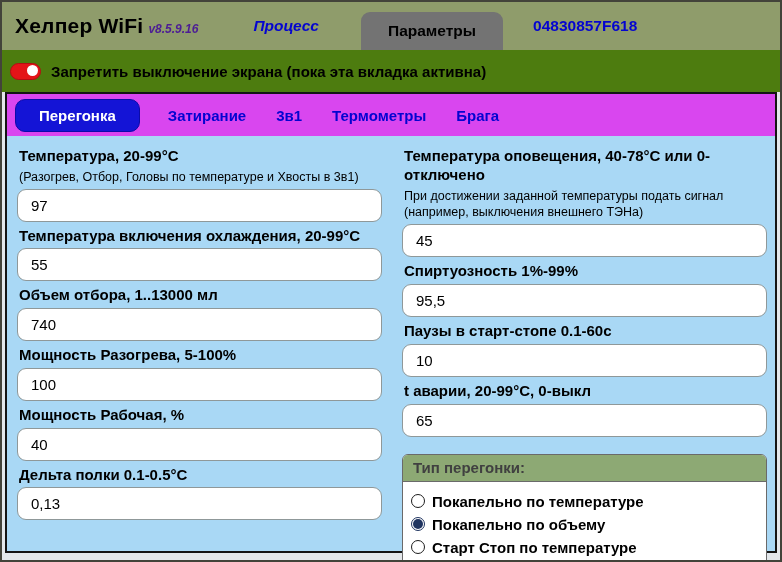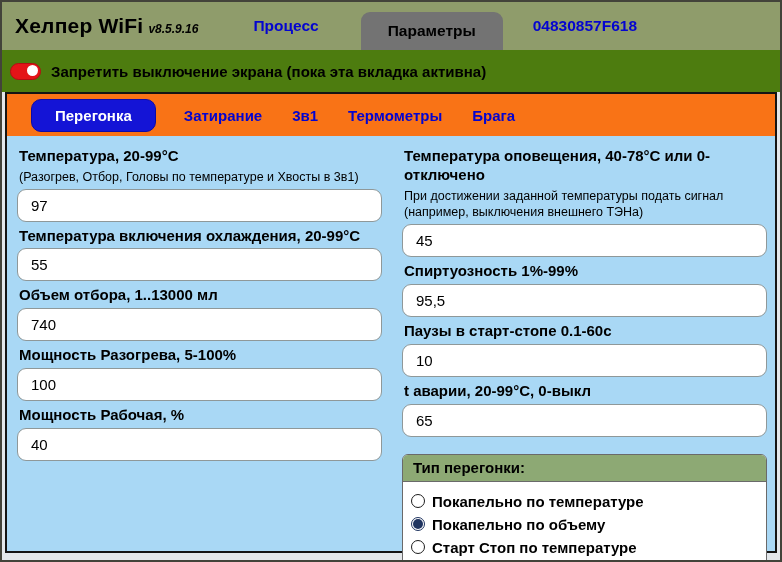--- a/index.html
+++ b/index.html
@@ -11,25 +11,25 @@
     overflow:hidden;
     position:relative;
   }
   
   .app-header {
     height:48px; background:#8f9c6b;
     display:flex; align-items:center;
   }
   .title-wrap { display:flex; align-items:baseline; margin-left:13px; }
   .app-title { font-size:21px; font-weight:700; color:#000; letter-spacing:.2px; }
-  .app-version { font-size:12px; font-style:italic; font-weight:700; color:#000000; margin-left:5px; }
+  .app-version { font-size:12px; font-style:italic; font-weight:700; color:#4c1d95; margin-left:5px; }
   .header-link {
     color:#0404d0; font-weight:700; font-size:15.5px; cursor:pointer; white-space:nowrap;
   }
-  .header-link.process { margin-left:55px; }
+  .header-link.process { margin-left:55px;font-style:italic; }
   .header-tab-active {
     align-self:flex-end;
     height:38px; margin-left:42px;
     background:#737373; border-radius:9px 9px 0 0;
     padding:0 27px; display:flex; align-items:center;
     font-size:15.5px; font-weight:600; color:#000; cursor:default;
   }
   .header-link.device { margin-left:30px; }
   
   .toggle-row { height:42px; display:flex; align-items:center; padding-left:8px; background:#4d7c0f; }
@@ -40,22 +40,22 @@
   .toggle .knob { position:absolute; left:2px; top:1.5px; width:11px; height:11px; border-radius:50%; background:#fff; }
   .toggle.on { background:#e41418; border-color:#b50d12; }
   .toggle.on .knob { left:auto; right:2px; }
   .toggle-label { margin-left:10px; font-size:15px; font-weight:600; color:#000; }
   
   .panel {
     margin:0 3px; height:461px;
     border:2px solid #141414; background:#a9d8f5;
   }
   .nav-tabs {
-    height:42px; background:#f97316;
-    display:flex; align-items:center; padding-left:24px;
+    height:42px; background:#d946ef;
+    display:flex; align-items:center; padding-left:8px;
   }
   .nav-tab {
     color:#0404d0; font-weight:700; font-size:15px; cursor:pointer; margin-right:30px; white-space:nowrap;
   }
   .nav-tab.active {
     background:#1414d6; color:#fff; font-weight:600;
     border-radius:10px; padding:7px 23px; margin-right:28px;
     border:1px solid #0b0ba8;
   }
   
@@ -74,21 +74,21 @@
     outline:none; display:block;
   }
   
   .group-box {
     margin-top:17px;
     border:1px solid #6a6a6a; border-radius:6px;
     background:#fff; overflow:hidden;
   }
   .group-header {
     background:#8da974; border-bottom:1px solid #6a6a6a;
-    font-size:15px; font-weight:700; color:#000000;
+    font-size:15px; font-weight:700; color:#404040;
     padding:4px 10px 5px;
   }
   .group-body { padding:5px 8px 7px; }
   .radio-row { display:flex; align-items:center; margin:6px 0; cursor:pointer; }
   .radio {
     width:14px; height:14px; border:1.5px solid #1d1d1d; border-radius:50%;
     background:#fff; position:relative; flex:none;
   }
   .radio.checked { border-color:#1f3460; }
   .radio.checked::after {
@@ -146,20 +146,24 @@
           <input class="field-input" value="740" style="">
         </div>
         <div class="field">
           <div class="field-label">Мощность Разогрева, 5-100%</div>
           <input class="field-input" value="100" style="">
         </div>
         <div class="field">
           <div class="field-label">Мощность Рабочая, %</div>
           <input class="field-input" value="40" style="">
         </div>
+        <div class="field">
+          <div class="field-label">Дельта полки 0.1-0.5°C</div>
+          <input class="field-input" value="0,13" style="">
+        </div>
       </div>
 
       <div class="col col-right">
         <div class="field">
           <div class="field-label">Температура оповещения, 40-78°C или 0-отключено</div>
           <div class="field-note">При достижении заданной температуры подать сигнал (например, выключения внешнего ТЭНа)</div>
           <input class="field-input" value="45" style="">
         </div>
         <div class="field">
           <div class="field-label">Спиртуозность 1%-99%</div>

